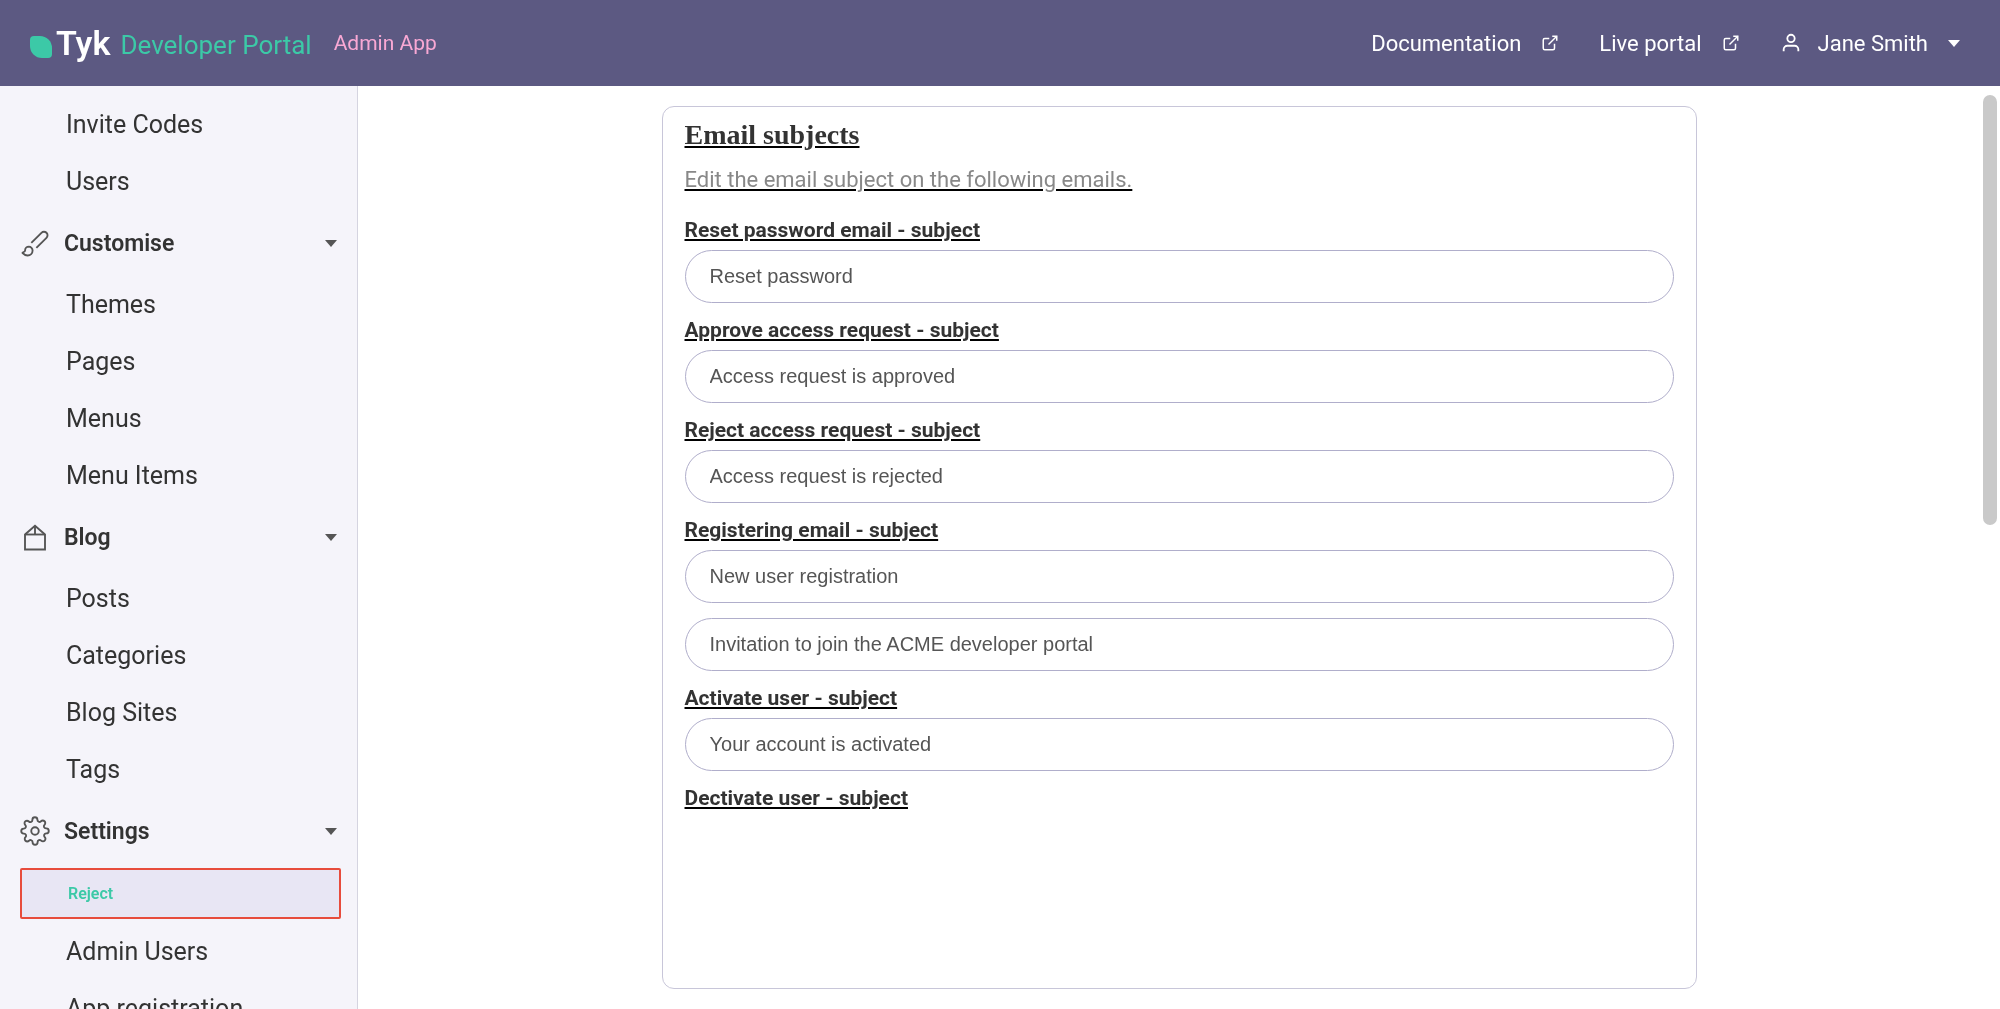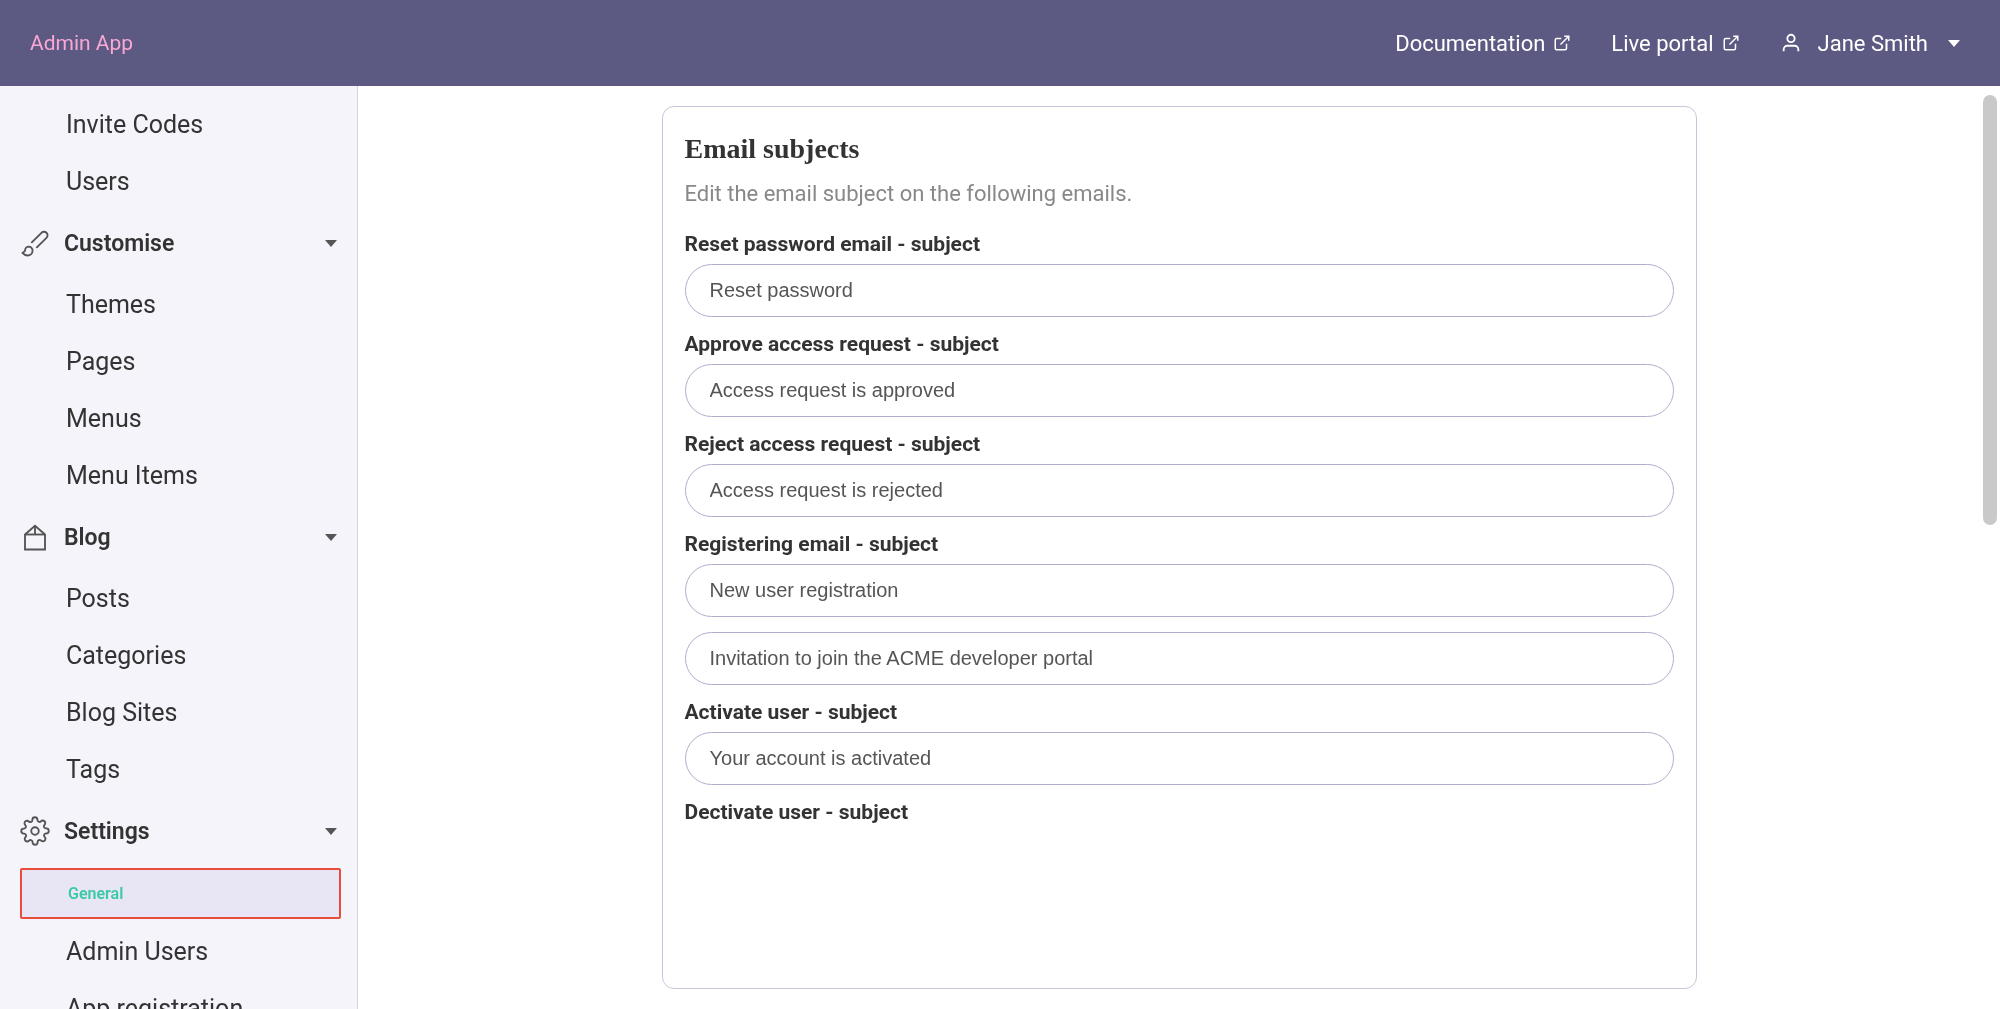--- a/index.html
+++ b/index.html
@@ -62,21 +62,21 @@
       display: flex;
       align-items: center;
       gap: 40px;
       font-size: 22px;
     }
     .header-link {
       color: #fff;
       text-decoration: none;
       display: flex;
       align-items: center;
-      gap: 8px;
+      gap: 20px;
     }
     .user-profile {
       display: flex;
       align-items: center;
       gap: 16px;
     }
     .user-icon {
       width: 22px;
       height: 22px;
     }
@@ -144,22 +144,23 @@
       flex: 1;
       padding: 20px 40px;
       overflow-y: auto;
       display: flex;
       justify-content: center;
     }
     .card {
       width: 1035px;
       border: 1px solid #c8c6d9;
       border-radius: 12px;
-      padding: 26px 22px;
+      padding: 12px 22px;
       background: #fff;
+      text-decoration: underline;
     }
     .card-title {
       font-size: 28px;
       font-weight: 700;
       color: #333;
       margin-bottom: 16px;
       font-family: Georgia, serif;
     }
     .card-subtitle {
       font-size: 22px;
@@ -211,20 +212,27 @@
       height: 430px;
       background: #c9c9c9;
       border-radius: 7px;
     }
   </style>
 </head>
 <body>
 
 <div class="header">
   <div class="header-left">
+    <div class="logo">
+      <span class="logo-tyk">
+        <span class="logo-leaf"></span>
+        <span>Tyk</span>
+      </span>
+      <span class="logo-portal">Developer Portal</span>
+    </div>
     <span class="admin-app">Admin App</span>
   </div>
   <div class="header-right">
     <a class="header-link">
       <span>Documentation</span>
       <svg class="external-icon-svg" width="18" height="18" viewBox="0 0 24 24" fill="none" stroke="#fff" stroke-width="2">
           <path d="M18 13v6a2 2 0 0 1-2 2H5a2 2 0 0 1-2-2V8a2 2 0 0 1 2-2h6"></path>
           <polyline points="15 3 21 3 21 9"></polyline>
           <line x1="10" y1="14" x2="21" y2="3"></line>
         </svg>
@@ -281,21 +289,21 @@
     <div class="sidebar-item">Tags</div>
 
     <div class="sidebar-section">
       <svg class="sidebar-section-icon" viewBox="0 0 24 24" fill="none" stroke="#555" stroke-width="1.5">
           <circle cx="12" cy="12" r="3"></circle>
           <path d="M19.4 15a1.65 1.65 0 0 0 .33 1.82l.06.06a2 2 0 1 1-2.83 2.83l-.06-.06a1.65 1.65 0 0 0-1.82-.33 1.65 1.65 0 0 0-1 1.51V21a2 2 0 0 1-4 0v-.09a1.65 1.65 0 0 0-1-1.51 1.65 1.65 0 0 0-1.82.33l-.06.06a2 2 0 1 1-2.83-2.83l.06-.06a1.65 1.65 0 0 0 .33-1.82 1.65 1.65 0 0 0-1.51-1H3a2 2 0 0 1 0-4h.09a1.65 1.65 0 0 0 1.51-1 1.65 1.65 0 0 0-.33-1.82l-.06-.06a2 2 0 1 1 2.83-2.83l.06.06a1.65 1.65 0 0 0 1.82.33h0a1.65 1.65 0 0 0 1-1.51V3a2 2 0 0 1 4 0v.09a1.65 1.65 0 0 0 1 1.51 1.65 1.65 0 0 0 1.82-.33l.06-.06a2 2 0 1 1 2.83 2.83l-.06.06a1.65 1.65 0 0 0-.33 1.82v0a1.65 1.65 0 0 0 1.51 1H21a2 2 0 0 1 0 4h-.09a1.65 1.65 0 0 0-1.51 1z"></path>
         </svg>
       <span class="sidebar-section-label">Settings</span>
       <span class="sidebar-chevron"></span>
     </div>
-    <div class="sidebar-item-active">General</div>
+    <div class="sidebar-item-active">Reject</div>
     <div class="sidebar-item">Admin Users</div>
     <div class="sidebar-item">App registration</div>
   </div>
 
   <div class="main">
     <div class="card">
       <h2 class="card-title">Email subjects</h2>
       <p class="card-subtitle">Edit the email subject on the following emails.</p>
 
 

